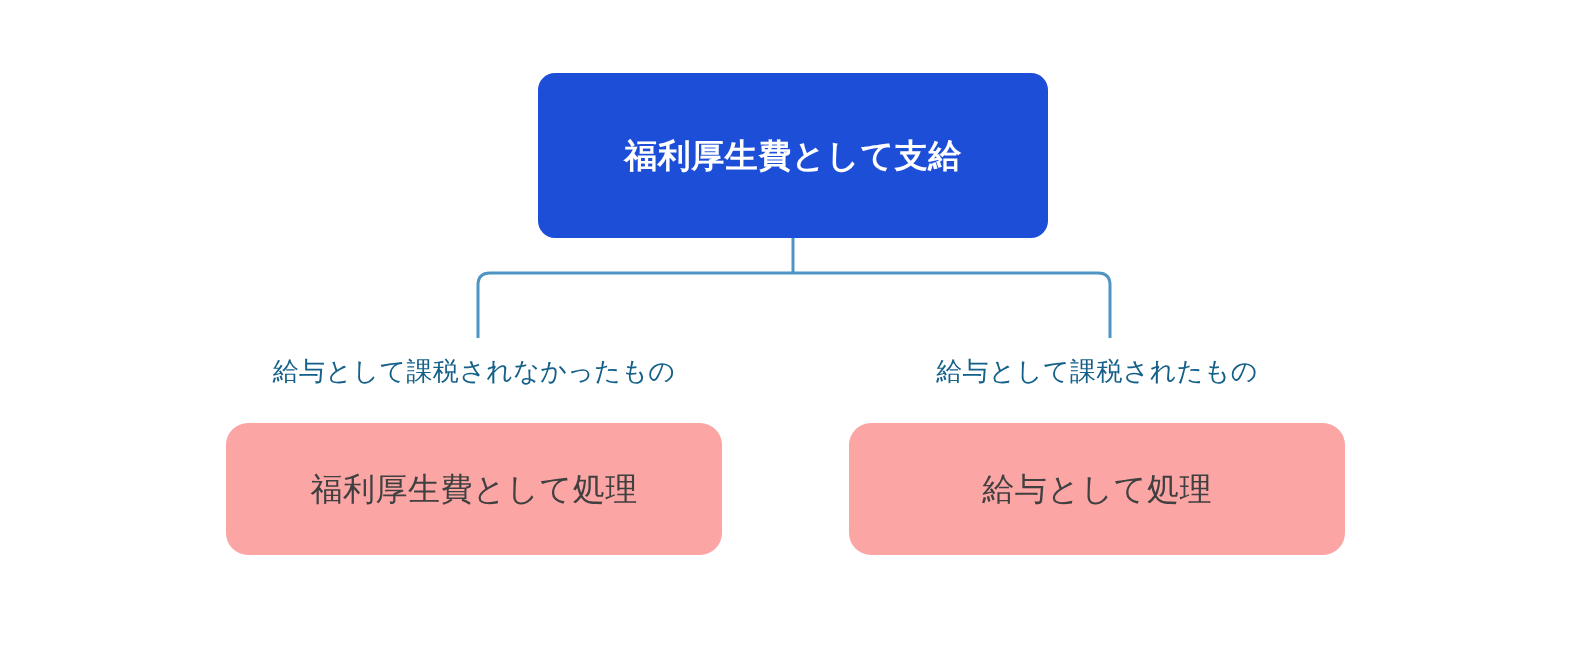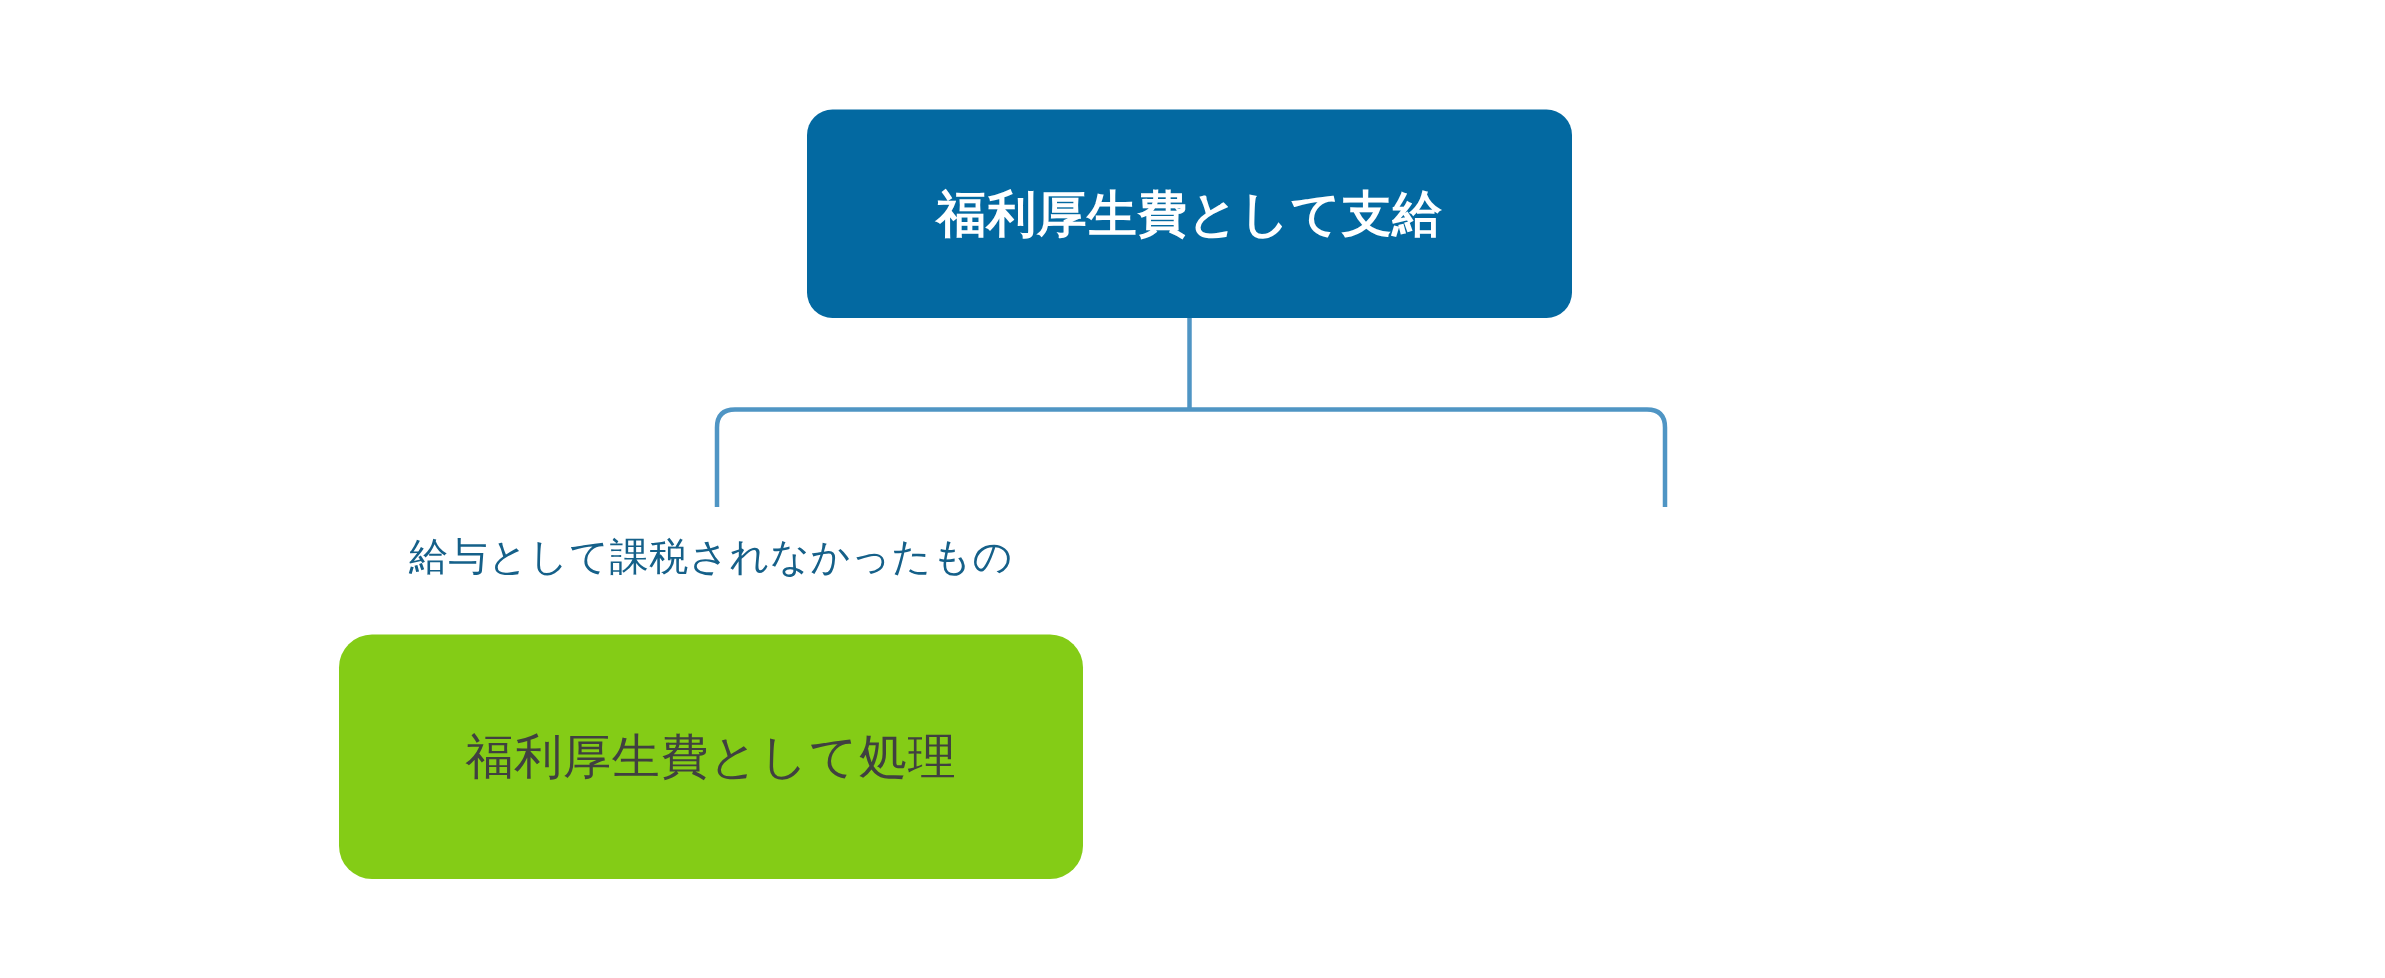--- a/index.html
+++ b/index.html
@@ -29,23 +29,23 @@
     height: 652px;
     pointer-events: none;
   }
 
   
   .root-node {
     position: absolute;
     left: 538px;
     top: 73px;
     width: 510px;
-    height: 139px;
+    height: 165px;
     border-radius: 17px;
-    background: #0369a1;
+    background: #1d4ed8;
     display: flex;
     align-items: center;
     justify-content: center;
     box-sizing: border-box;
   }
   .root-node-label {
     color: #ffffff;
     font-size: 33px;
     font-weight: bold;
     letter-spacing: 0.5px;
@@ -72,23 +72,23 @@
   .branch-label.right {
     left: 849px;
     width: 496px;
   }
 
   
   .leaf-node {
     position: absolute;
     top: 423px;
     width: 496px;
-    height: 163px;
+    height: 132px;
     border-radius: 22px;
-    background: #84cc16;
+    background: #fca5a5;
     display: flex;
     align-items: center;
     justify-content: center;
     box-sizing: border-box;
   }
   .leaf-node.left  { left: 226px; }
   .leaf-node.right { left: 849px; }
 
   .leaf-node-label {
     color: #404040;
@@ -115,19 +115,23 @@
              Q 1110 273 1110 285
              L 1110 338" stroke="#4f95c4" stroke-width="3" fill="none" stroke-linecap="butt"></path>
   </svg>
 
   <div class="root-node">
     <span class="root-node-label">福利厚生費として支給</span>
   </div>
 
   <div class="branch-label left">給与として課税されなかったもの</div>
 
+  <div class="branch-label right">給与として課税されたもの</div>
 
   <div class="leaf-node left">
     <span class="leaf-node-label">福利厚生費として処理</span>
   </div>
 
+  <div class="leaf-node right">
+    <span class="leaf-node-label">給与として処理</span>
+  </div>
 
 </div>
 
 </body></html>

